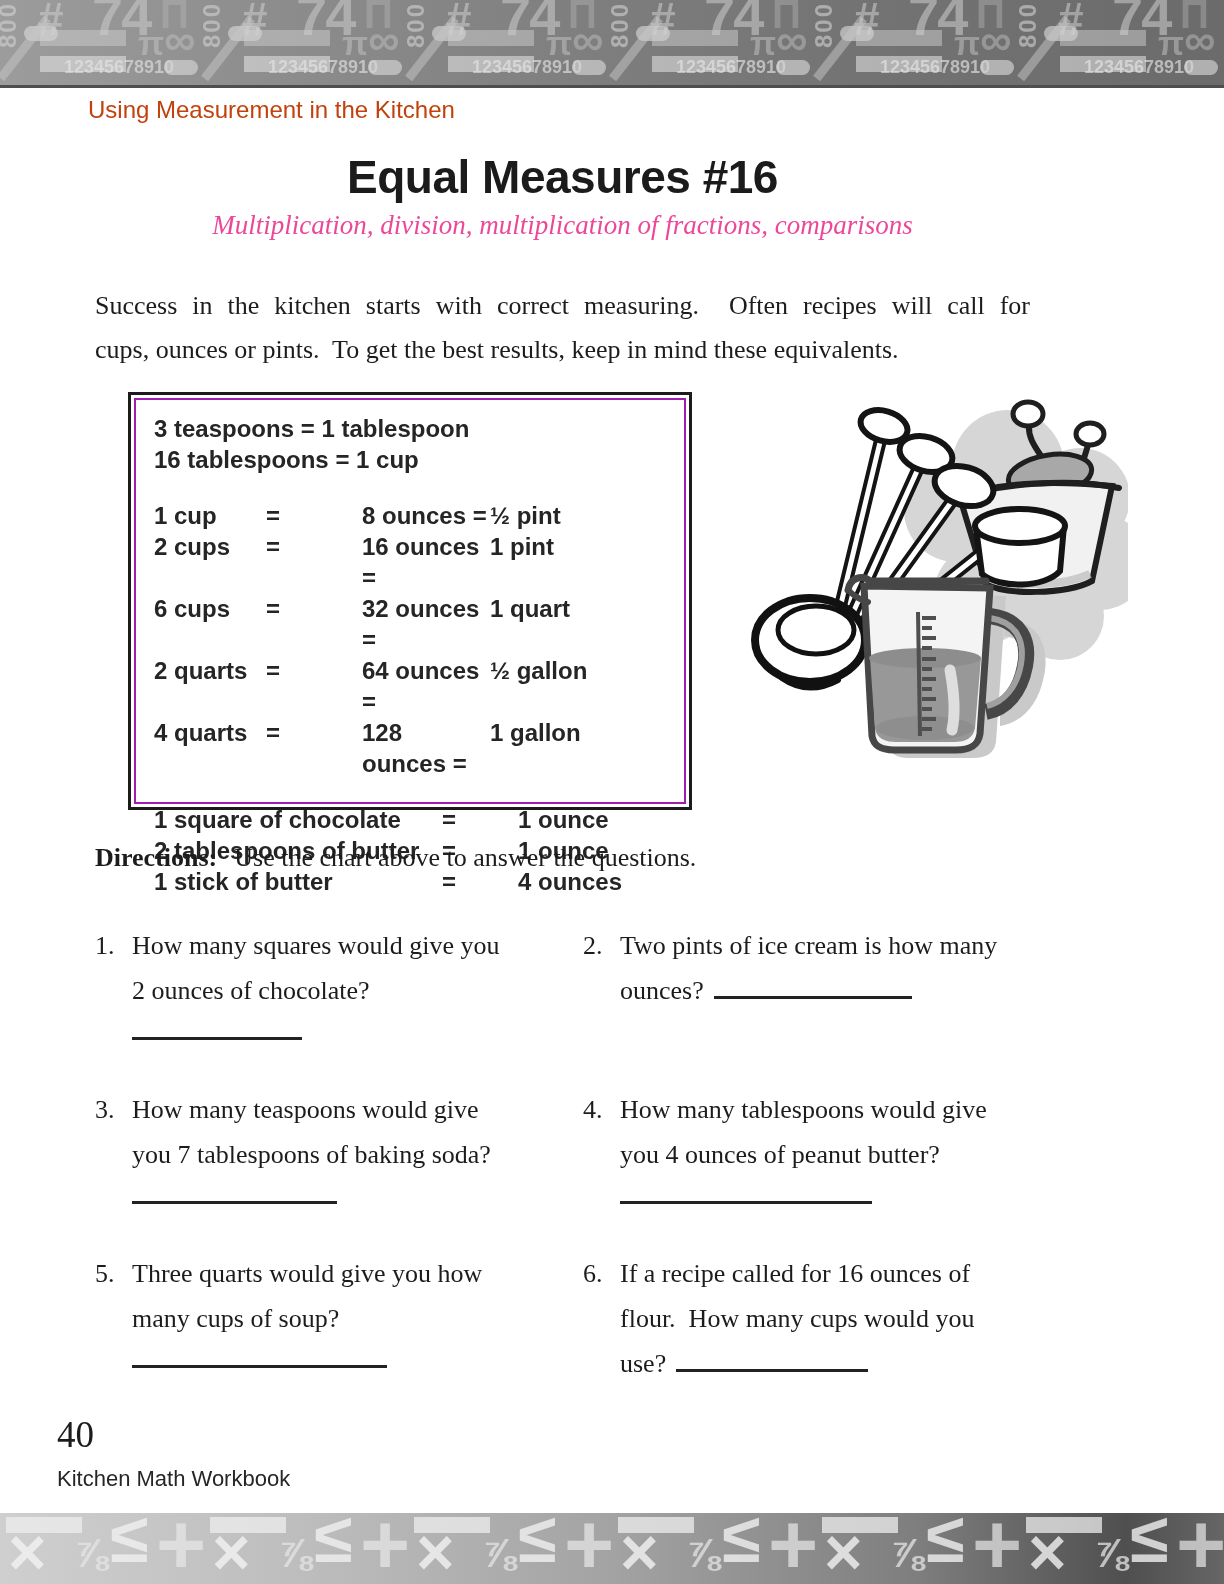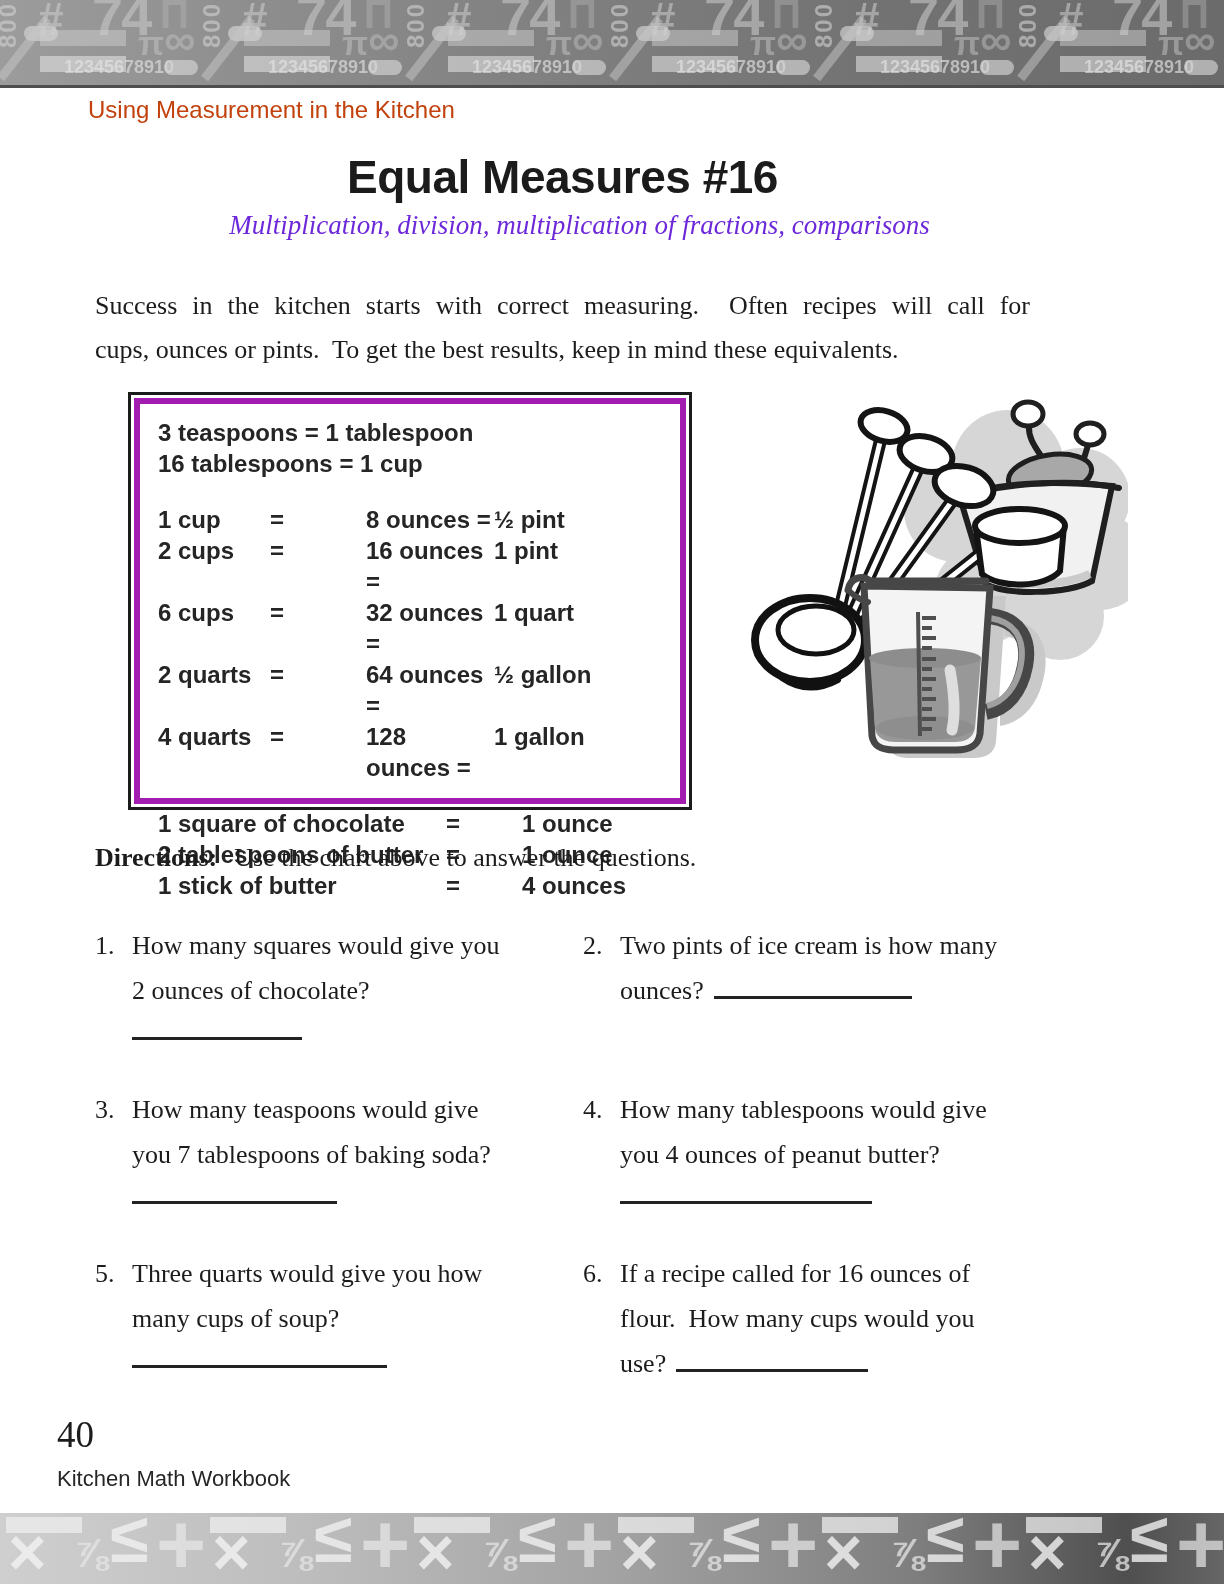--- a/index.html
+++ b/index.html
@@ -48,36 +48,36 @@
   .section-label {
     position:absolute; left:88px; top:96px;
     font-family:"Liberation Sans", sans-serif; font-size:24px; color:#c2410c;
   }
   .title {
     position:absolute; left:95px; top:150px; width:935px; text-align:center;
     font-family:"Liberation Sans", sans-serif; font-weight:bold; font-size:46px;
     letter-spacing:-.5px; color:#1b1b1b;
   }
   .subtitle {
-    position:absolute; left:112px; top:210px; width:935px; text-align:center;
-    font-style:italic; font-size:27px; color:#6d28d9;
+    position:absolute; left:95px; top:210px; width:935px; text-align:center;
+    font-style:italic; font-size:27px; color:#ec4899;
   }
 
   
   .intro { position:absolute; left:95px; top:284px; width:935px; font-size:26px; line-height:44px; }
   .intro .jline { display:block; text-align:justify; text-align-last:justify; }
   .intro .jline:last-child { text-align-last:left; }
 
   
   .chart-box {
     position:absolute; left:128px; top:392px; width:564px; height:418px;
     border:3px solid #1b1b1b; padding:3px; background:#fff;
   }
   .chart-inner {
-    width:100%; height:100%; border:6px solid #a21caf; padding:13px 11px 0 18px;
+    width:100%; height:100%; border:2px solid #a21caf; padding:13px 11px 0 18px;
     font-family:"Liberation Sans", sans-serif; font-weight:bold; font-size:24px;
     color:#252525; line-height:31px;
   }
   .vol-row  { display:grid; grid-template-columns:112px 96px 128px auto; }
   .item-row { display:grid; grid-template-columns:288px 76px auto; }
   .chart-gap { height:25px; }
 
   
   .clipart { position:absolute; left:698px; top:378px; width:430px; height:390px; }
 

